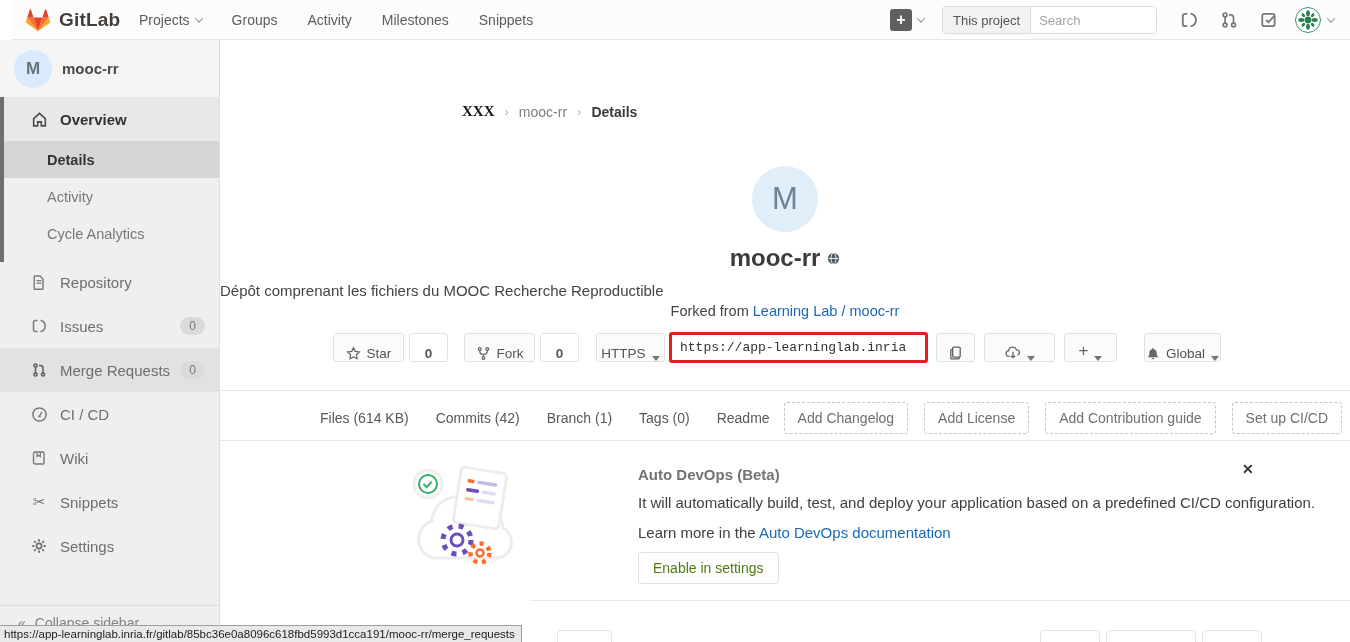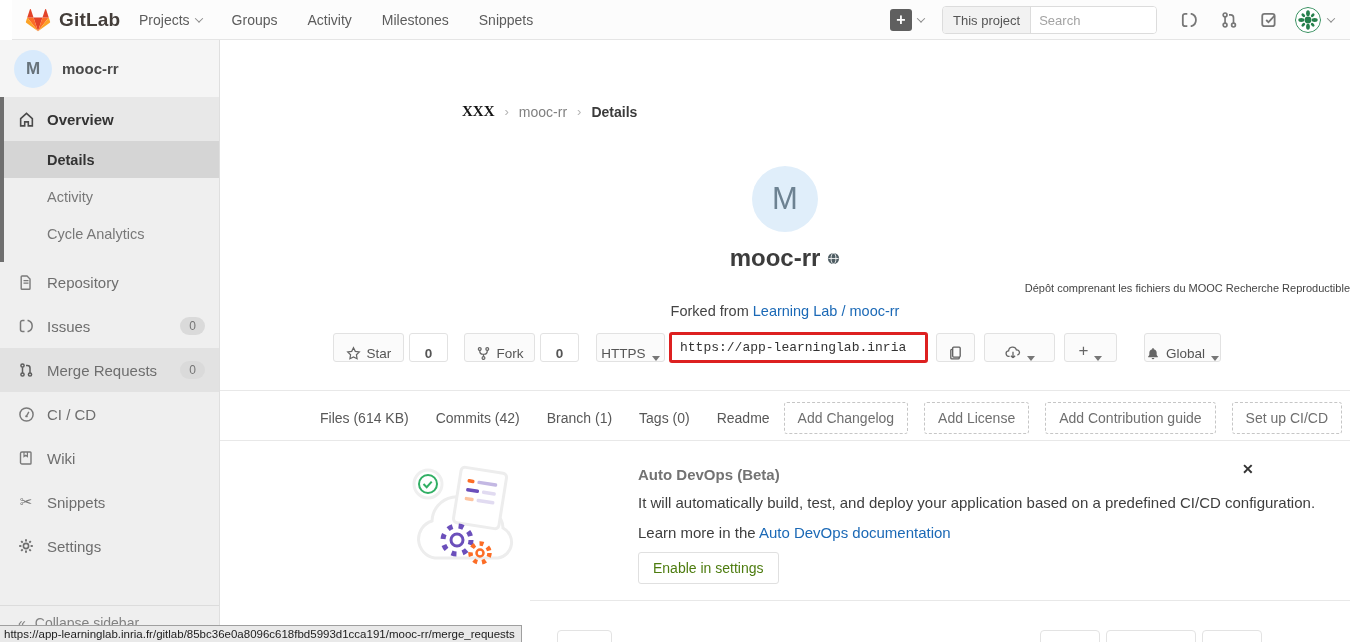--- a/index.html
+++ b/index.html
@@ -34,21 +34,21 @@
 
   
   .sidebar { position:absolute; left:0; top:40px; width:220px; height:602px; background:#efefef;
     border-right:1px solid #dfdfdf; }
   .proj-head { position:absolute; left:0; top:0; width:100%; height:57px; background:#f5f5f5; }
   .proj-avatar { position:absolute; left:14px; top:10px; width:38px; height:38px; border-radius:50%;
     background:#d8eafc; color:#68737b; font-size:17px; font-weight:700; text-align:center; line-height:38px; }
   .proj-name { position:absolute; left:62px; top:0; height:57px; line-height:57px; font-size:15px;
     font-weight:700; color:#494949; }
   .snav { position:absolute; top:57px; left:0; width:100%; }
-  .srow { display:flex; align-items:center; height:44px; padding-left:17px; cursor:pointer;
+  .srow { display:flex; align-items:center; height:44px; padding-left:30px; cursor:pointer;
     font-size:15px; color:#6e6e6e; position:relative; }
   .srow .sico { width:18px; height:18px; margin-right:12px; display:flex; align-items:center; justify-content:center; }
   .srow.section-active { background:#e8e8e8; color:#333; font-weight:700; }
   .srow.sub { height:37px; padding-left:47px; font-size:14.5px; color:#787878; }
   .srow.sub.active { background:#d5d5d5; color:#333; font-weight:700; }
   .srow.hovered { background:#e2e2e2; }
   .srow .badge { position:absolute; right:14px; top:50%; transform:translateY(-50%); background:#dadada;
     color:#757575; font-size:12px; font-weight:400; border-radius:10px; padding:2px 9px; }
   .gap8 { height:8px; }
   .scroll-strip { position:absolute; left:0; top:57px; width:4px; height:165px; background:#6f6f6f; }
@@ -70,21 +70,21 @@
   .bc-root { font-family:"Liberation Serif", serif; font-weight:700; color:#151515; font-size:15px; cursor:pointer; }
   .bc-sep { color:#b5b5b5; margin:0 10px; font-size:13px; }
   .bc-proj { color:#808080; cursor:pointer; }
   .bc-page { color:#3a3a3a; font-weight:700; }
 
   .pavatar { position:absolute; left:532px; top:126px; width:66px; height:66px; border-radius:50%;
     background:#e0eefa; color:#6d8292; font-size:31px; text-align:center; line-height:66px; }
   .ptitle-row { position:absolute; left:0; top:204px; width:100%; text-align:center; }
   .ptitle { font-size:24px; font-weight:700; color:#3c3c3c; vertical-align:middle; }
   .vis-ico { vertical-align:middle; margin-left:7px; }
-  .pdesc { position:absolute; left:0; top:242px; width:100%; text-align:right; font-size:11px; color:#444; }
+  .pdesc { position:absolute; left:0; top:242px; width:100%; text-align:left; font-size:15px; color:#444; }
   .pfork { position:absolute; left:0; top:263px; width:100%; text-align:center; font-size:14.5px; color:#444; }
   .alink { color:#1b69b6; cursor:pointer; }
 
   .btn { position:absolute; top:293px; height:29px; background:#fbfbfb; border:1px solid #e2e2e2;
     border-radius:3px; font-size:13.5px; color:#555; display:flex; align-items:flex-end;
     justify-content:center; gap:6px; cursor:pointer; }
   .count-box { background:#fff; font-weight:600; }
   .clone-input { position:absolute; left:449px; top:292px; width:259px; height:31px;
     border:3px solid #dd2020; border-radius:3px; font-family:"Liberation Mono", monospace;
     font-size:13px; color:#333; padding:0 8px; outline:none; background:#fff; }

